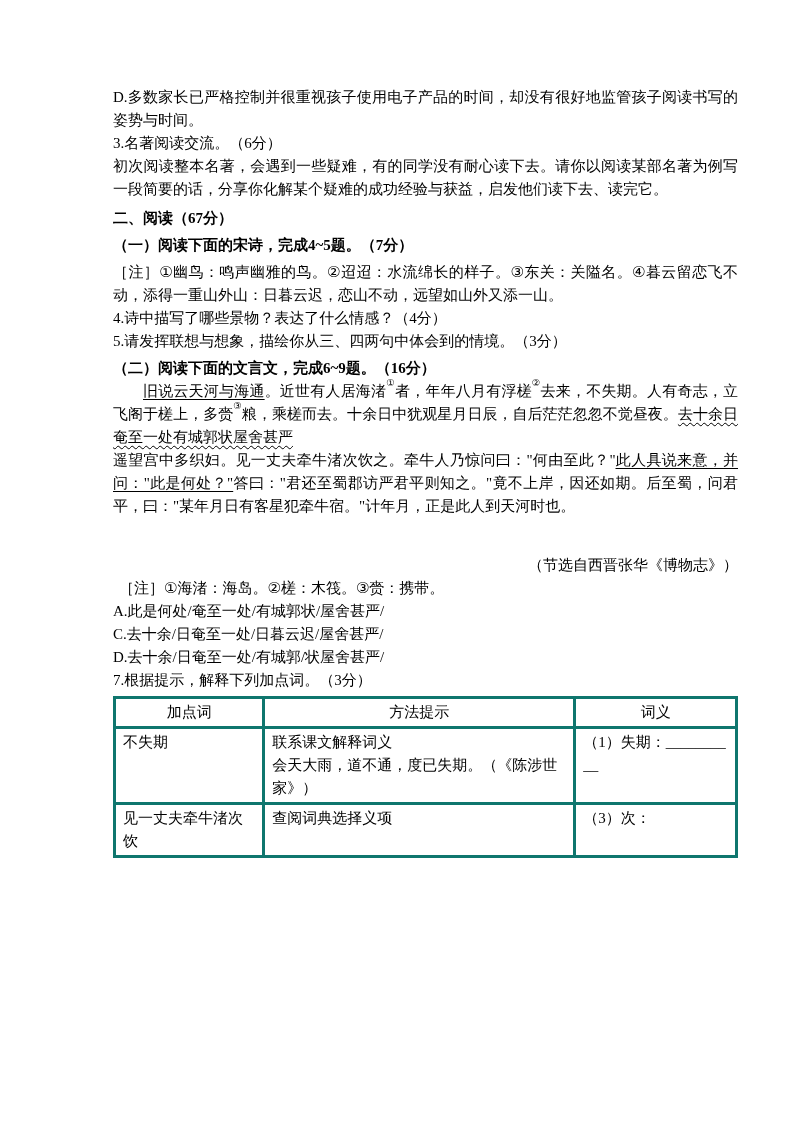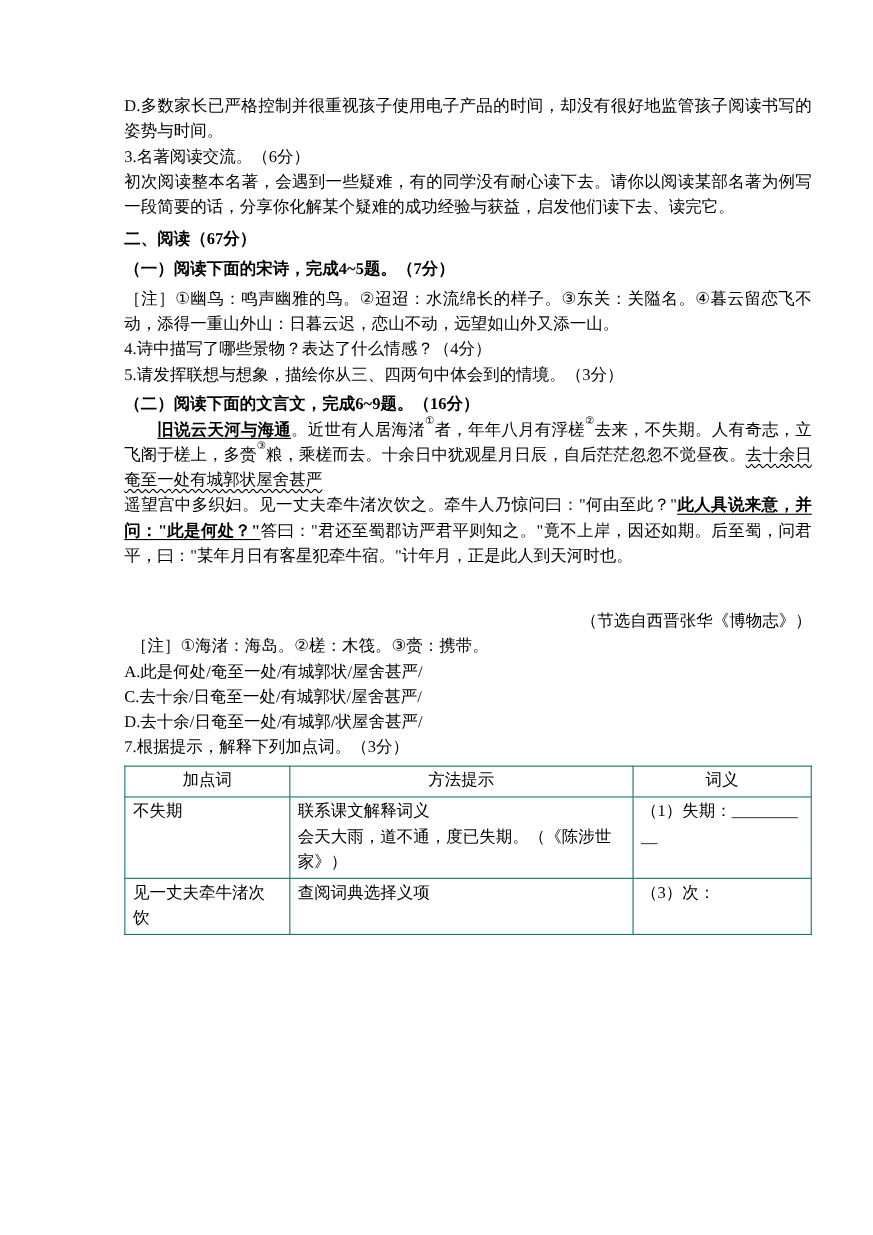--- a/index.html
+++ b/index.html
@@ -33,39 +33,38 @@
   .poemline { line-height: 26px; }
   sup.fn {
     font-size: 9.5px;
     line-height: 0;
     position: relative;
     top: -0.45em;
   }
   .uline {
     text-decoration: underline;
     text-underline-offset: 3px;
-    font-weight: bold;
   }
   .wavy {
     text-decoration: underline;
     text-decoration-style: wavy;
     text-decoration-thickness: 1px;
     text-underline-offset: 3px;
   }
   table.qtable {
     width: 100%;
     border-collapse: collapse;
     table-layout: fixed;
     margin-top: 4px;
   }
   table.qtable col.c1 { width: 24%; }
   table.qtable col.c2 { width: 50%; }
   table.qtable col.c3 { width: 26%; }
   table.qtable th, table.qtable td {
-    border: 1px solid #0f766e;
+    border: 3px solid #0f766e;
     padding: 2px 7px;
     font-size: 15px;
     line-height: 23px;
     font-weight: normal;
     vertical-align: top;
     text-align: left;
     word-break: break-all;
     font-family: Liberation Serif, serif;
   }
   table.qtable th { text-align: center; }
@@ -98,21 +97,21 @@
   <p class="para ind2"><span class="uline">旧说云天河与海通</span><span>。近世有人居海渚</span><sup class="fn">①</sup><span>者，年年八月有浮槎</span><sup class="fn">②</sup><span>去来，不失期。人有奇志，立飞阁于槎上，多赍</span><sup class="fn">③</sup><span>粮，乘槎而去。十余日中犹观星月日辰，自后茫茫忽忽不觉昼夜。</span><span class="wavy">去十余日奄至一处有城郭状屋舍甚严</span></p>
 
   <p class="para"><span>遥望宫中多织妇。见一丈夫牵牛渚次饮之。牵牛人乃惊问曰："何由至此？"</span><span class="uline">此人具说来意，并问："此是何处？"</span><span>答曰："君还至蜀郡访严君平则知之。"竟不上岸，因还如期。后至蜀，问君平，曰："某年月日有客星犯牵牛宿。"计年月，正是此人到天河时也。</span></p>
 
   <p class="para right">（节选自西晋张华《博物志》）</p>
 
   <p class="para ind05">［注］①海渚：海岛。②槎：木筏。③赍：携带。</p>
 
 
   <p class="para">A.此是何处/奄至一处/有城郭状/屋舍甚严/</p>
-  <p class="para">C.去十余/日奄至一处/有城郭状/屋舍甚严/</p>
+  <p class="para">C.去十余/日奄至一处/日暮云迟/屋舍甚严/</p>
   <p class="para">D.去十余/日奄至一处/有城郭/状屋舍甚严/</p>
 
   <p class="para">7.根据提示，解释下列加点词。（3分）</p>
 
   <table class="qtable">
     <colgroup>
         <col class="c1">
         <col class="c2">
         <col class="c3">
       </colgroup>

